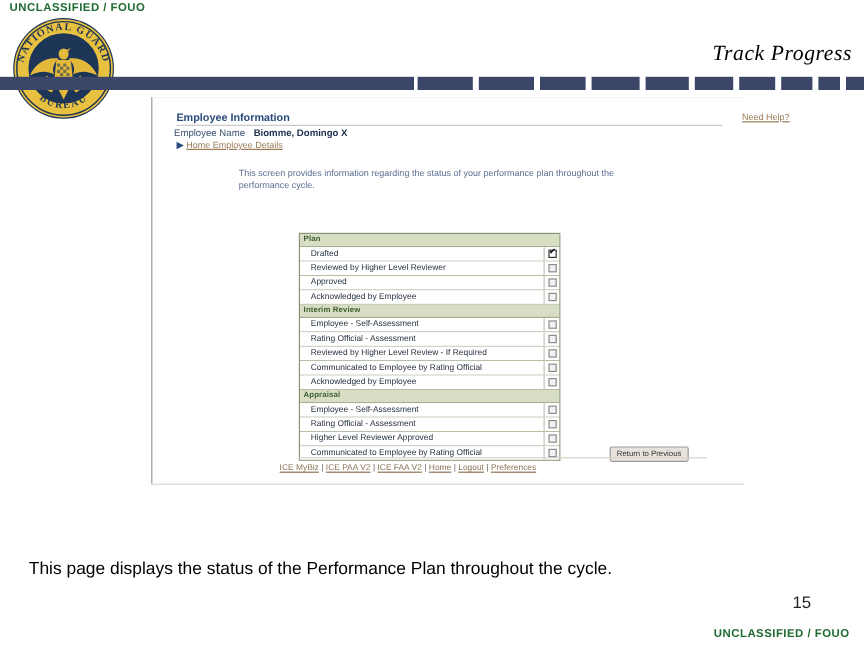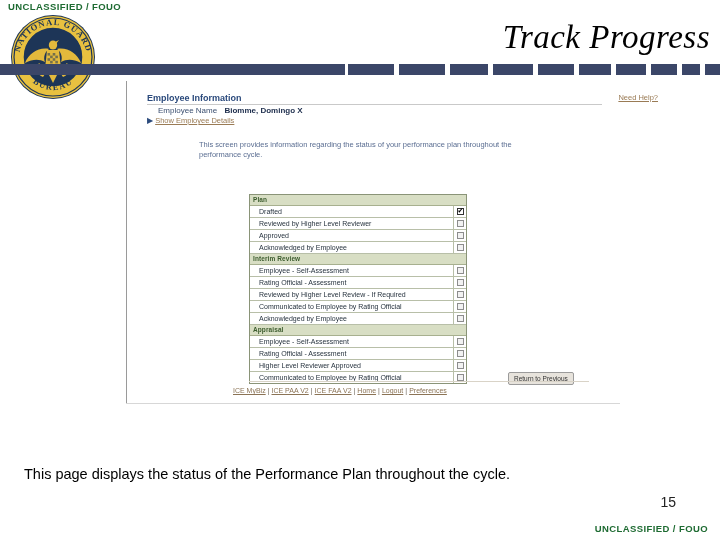--- a/index.html
+++ b/index.html
@@ -52,24 +52,24 @@
     top: 13px;
     width: 88px;
     height: 88px;
   }
   .seal svg { display: block; }
 
   
   .slide-title {
     position: absolute;
     right: 10px;
-    top: 19px;
+    top: 34px;
     font-family: "Liberation Serif", serif;
     font-style: italic;
-    font-size: 33px;
+    font-size: 18px;
     color: #000000;
     letter-spacing: 0.5px;
     white-space: nowrap;
   }
 
   
   .navybar {
     position: absolute;
     left: 0;
     top: 64px;
@@ -140,21 +140,21 @@
   .emp-info-rule {
     position: absolute;
     left: 147px;
     top: 104px;
     width: 455px;
     height: 1px;
     background: #c9c9c9;
   }
   .emp-name-row {
     position: absolute;
-    left: 147px;
+    left: 134px;
     top: 106px;
     font-size: 8px;
     color: #3b4f70;
     white-space: nowrap;
     padding-left: 11px;
   }
   .emp-name-row .val {
     font-weight: bold;
     color: #1d2d4c;
     margin-left: 5px;
@@ -373,21 +373,21 @@
 
 <div class="emp-info-head">Employee Information</div>
 <div class="emp-info-rule"></div>
 
 <div class="emp-name-row">
   <span>Employee Name</span>
   <span class="val">Biomme, Domingo X</span>
 </div>
 
 <div class="show-details">
-  <span class="arrow">▶</span><span class="lnk">Show Employee Details</span>
+  <span class="arrow">▶</span><span class="lnk">Home Employee Details</span>
 </div>
 
 <div class="intro-para">
   <p>This screen provides information regarding the status of your performance plan throughout the performance cycle.</p>
 </div>
 
 <div class="status-table" id="status-table">
     <div class="sec-head">Plan</div>
     <div class="row">
       <div class="label-cell">Drafted</div>

